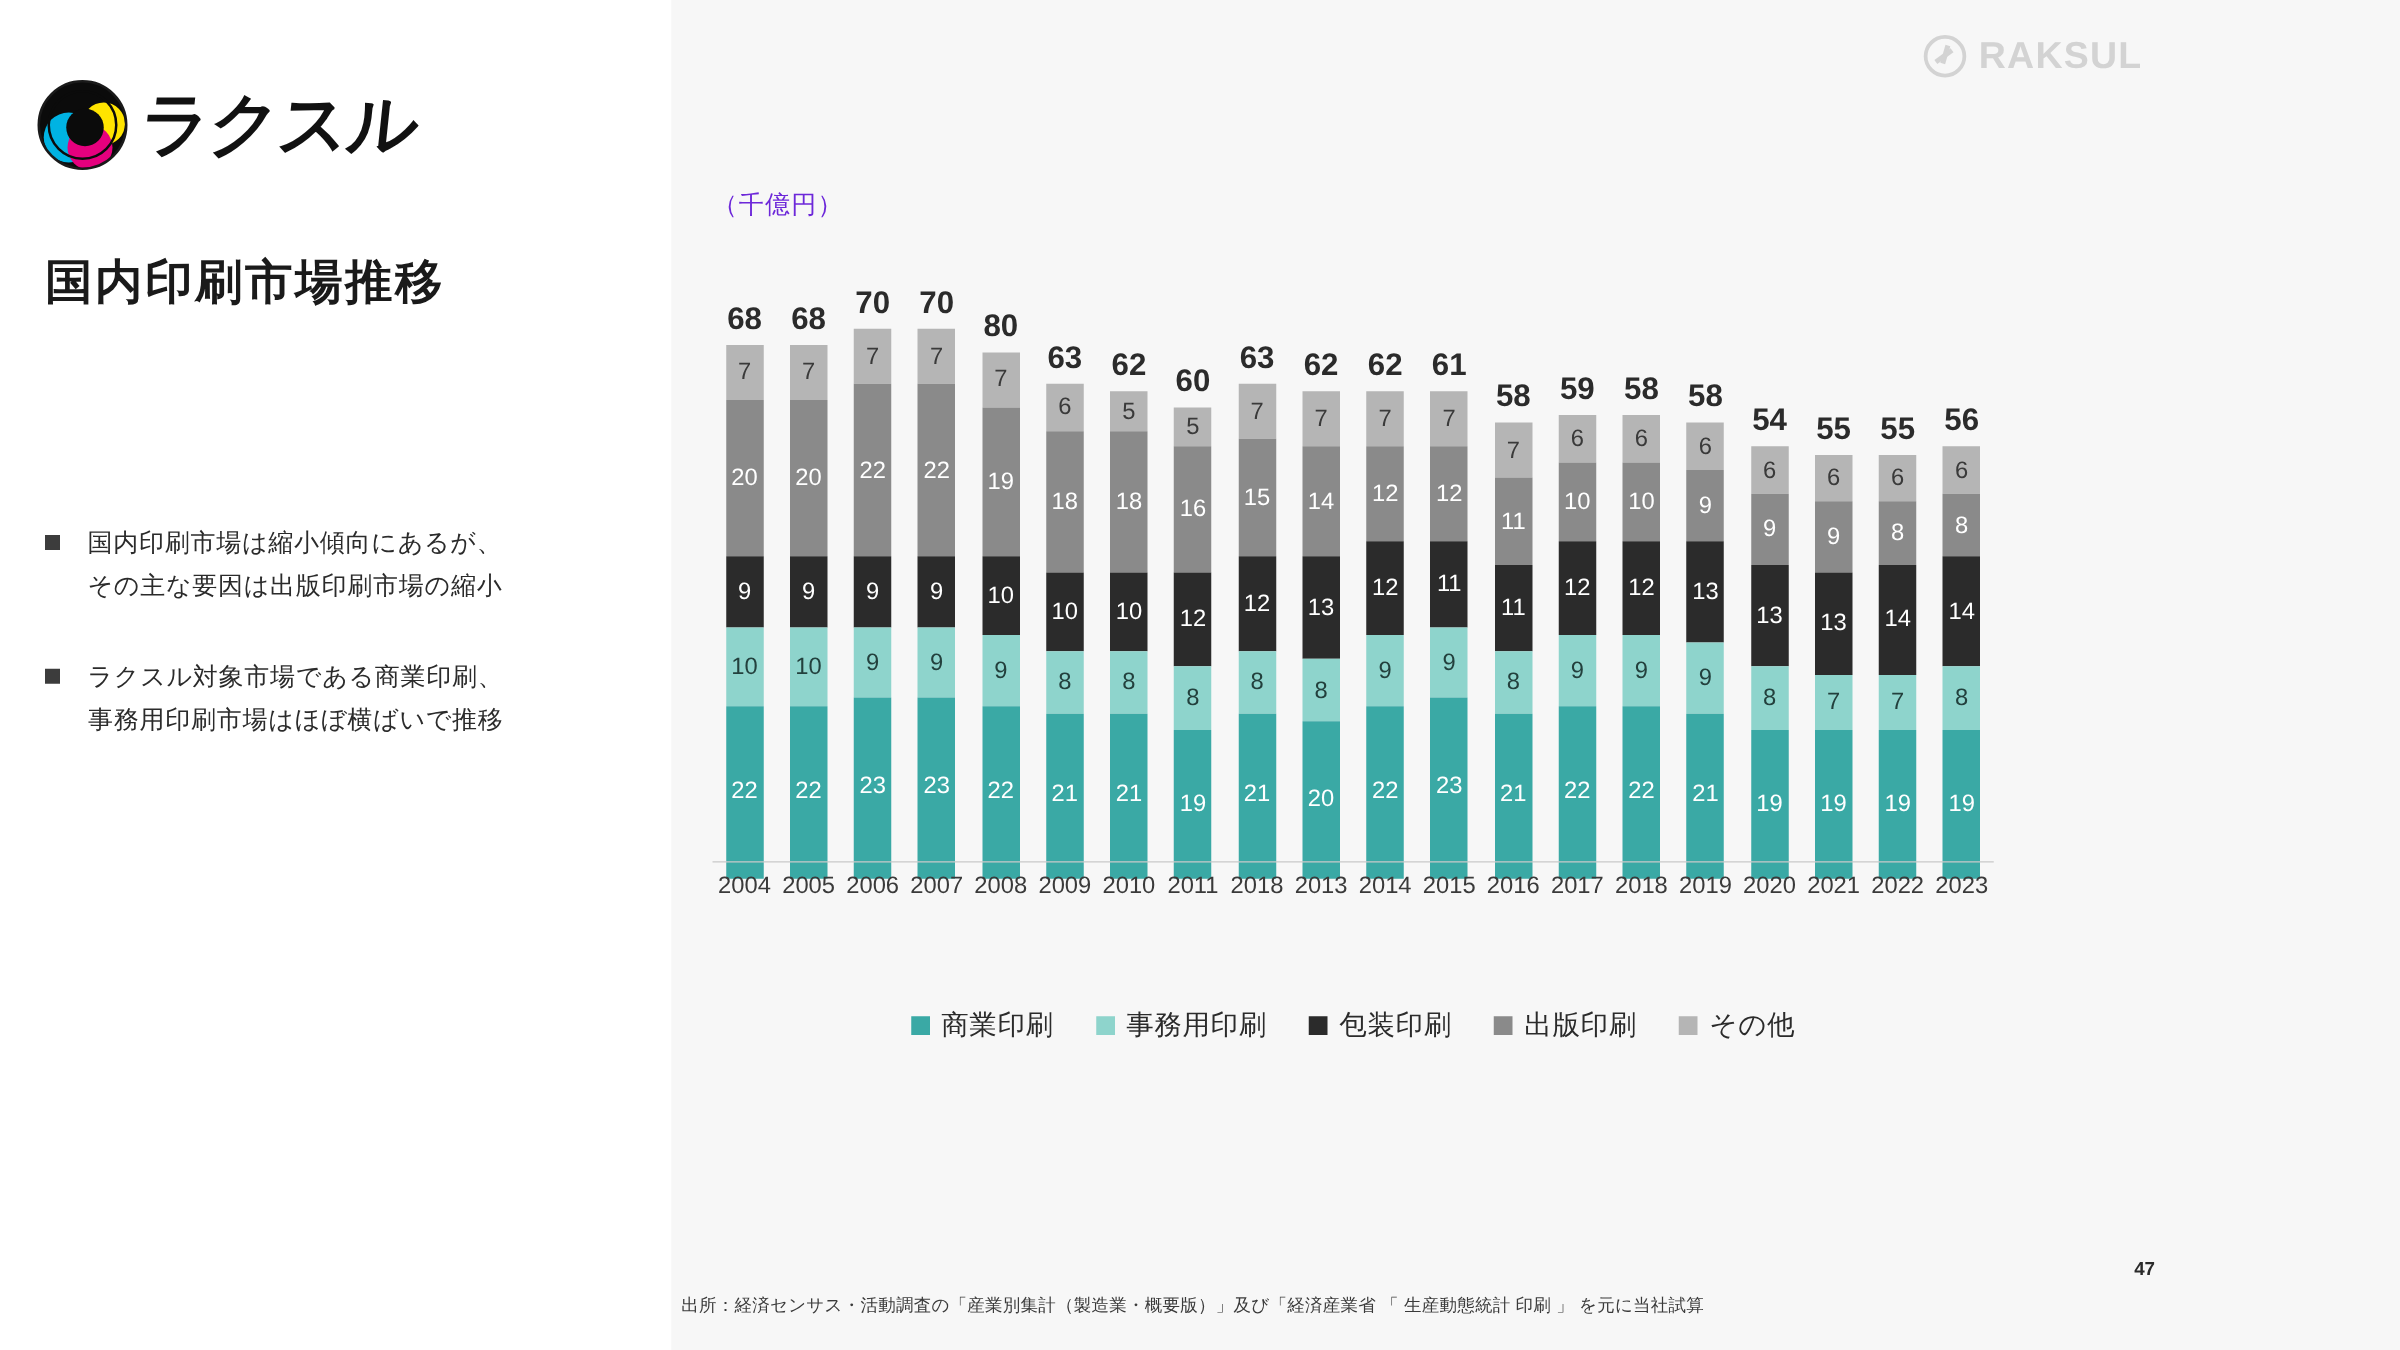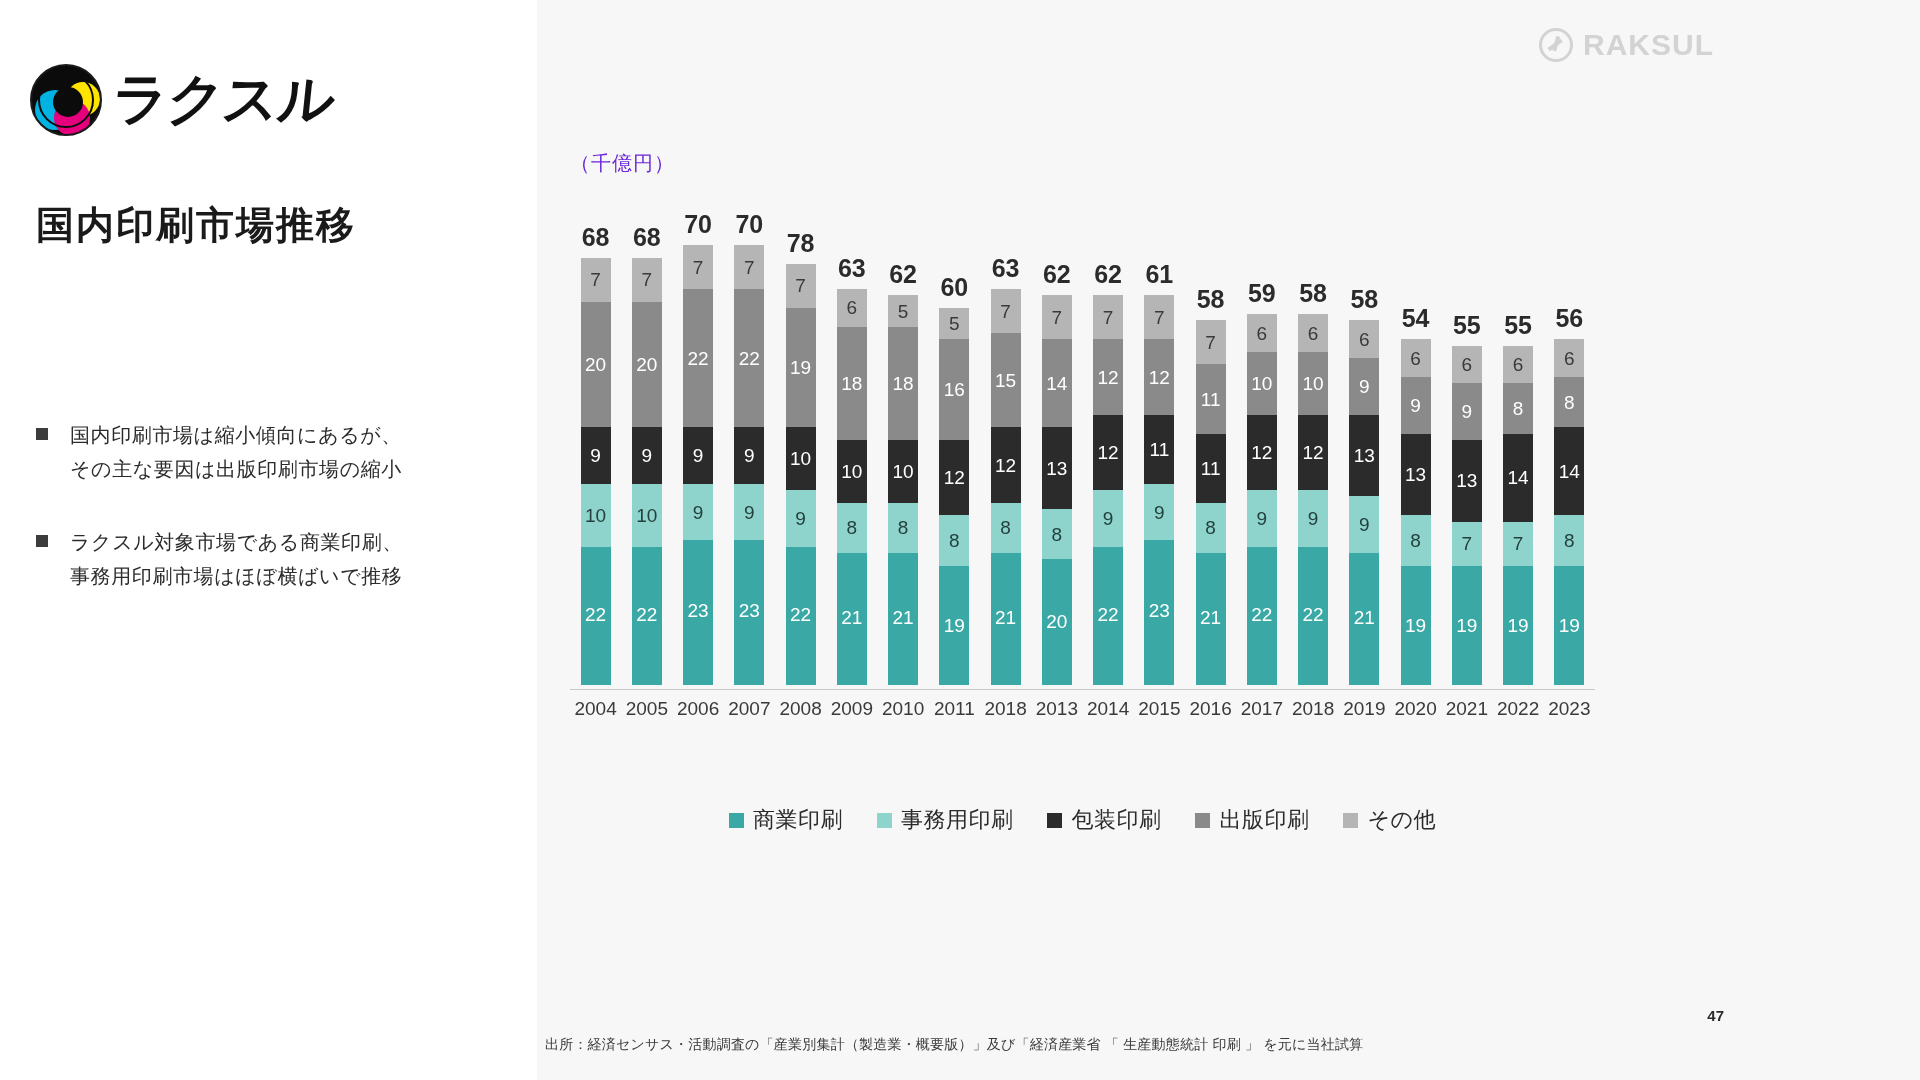--- a/index.html
+++ b/index.html
@@ -71,21 +71,21 @@
     transform: skewX(-6deg);
   }
   
   .slide-title {
     position: absolute; left: 36px; top: 200px;
     font-size: 38px; font-weight: bold; color: #1a1a1a;
     letter-spacing: 2px;
   }
   
   .bullets { position: absolute; left: 36px; top: 418px; width: 420px; }
-  .bullet { display: flex; margin-bottom: 38px; }
+  .bullet { display: flex; margin-bottom: 38px; text-align: right; }
   .bullet-marker {
     width: 12px; height: 12px; background: #3c3c3c;
     margin-top: 10px; margin-right: 22px; flex: 0 0 12px;
   }
   .bullet-text {
     font-size: 20px; line-height: 1.72; color: #2b2b2b;
     letter-spacing: 0.6px;
   }
   
   .chart-area {
@@ -98,21 +98,21 @@
   }
   .plot {
     position: absolute; left: 0; top: 40px;
     width: 1330px; height: 530px;
   }
   .axis-line {
     position: absolute; left: 0; bottom: 30px;
     width: 1025px; height: 1px; background: #c9c9c9;
   }
   .bars {
-    position: absolute; left: 0; bottom: 35px;
+    position: absolute; left: 0; bottom: 17px;
     width: 1025px; height: 499px;
     display: flex; align-items: flex-end;
   }
   .bar-col {
     flex: 1 1 0; height: 100%;
     display: flex; flex-direction: column; justify-content: flex-end;
     align-items: center; position: relative;
   }
   .bar-total {
     font-size: 25px; font-weight: bold; color: #2b2b2b;
@@ -231,21 +231,21 @@
             <div class="bar-total">70</div>
             <div class="bar-stack">
               <div class="seg" style="background: rgb(181, 181, 181); color: rgb(58, 58, 58); height: 44px;">7</div>
               <div class="seg" style="background: rgb(138, 138, 138); color: rgb(255, 255, 255); height: 138.286px;">22</div>
               <div class="seg" style="background: rgb(43, 43, 43); color: rgb(255, 255, 255); height: 56.5714px;">9</div>
               <div class="seg" style="background: rgb(142, 212, 204); color: rgb(35, 64, 61); height: 56.5714px;">9</div>
               <div class="seg" style="background: rgb(58, 169, 165); color: rgb(255, 255, 255); height: 144.571px; align-items: flex-start; padding-top: 60.72px;">23</div>
             </div>
           </div>
           <div class="bar-col">
-            <div class="bar-total">78</div>
+            <div class="bar-total">80</div>
             <div class="bar-stack">
               <div class="seg" style="background: rgb(181, 181, 181); color: rgb(58, 58, 58); height: 44px;">7</div>
               <div class="seg" style="background: rgb(138, 138, 138); color: rgb(255, 255, 255); height: 119.429px;">19</div>
               <div class="seg" style="background: rgb(43, 43, 43); color: rgb(255, 255, 255); height: 62.8571px;">10</div>
               <div class="seg" style="background: rgb(142, 212, 204); color: rgb(35, 64, 61); height: 56.5714px;">9</div>
               <div class="seg" style="background: rgb(58, 169, 165); color: rgb(255, 255, 255); height: 138.286px; align-items: flex-start; padding-top: 58.08px;">22</div>
             </div>
           </div>
           <div class="bar-col">
             <div class="bar-total">63</div>

